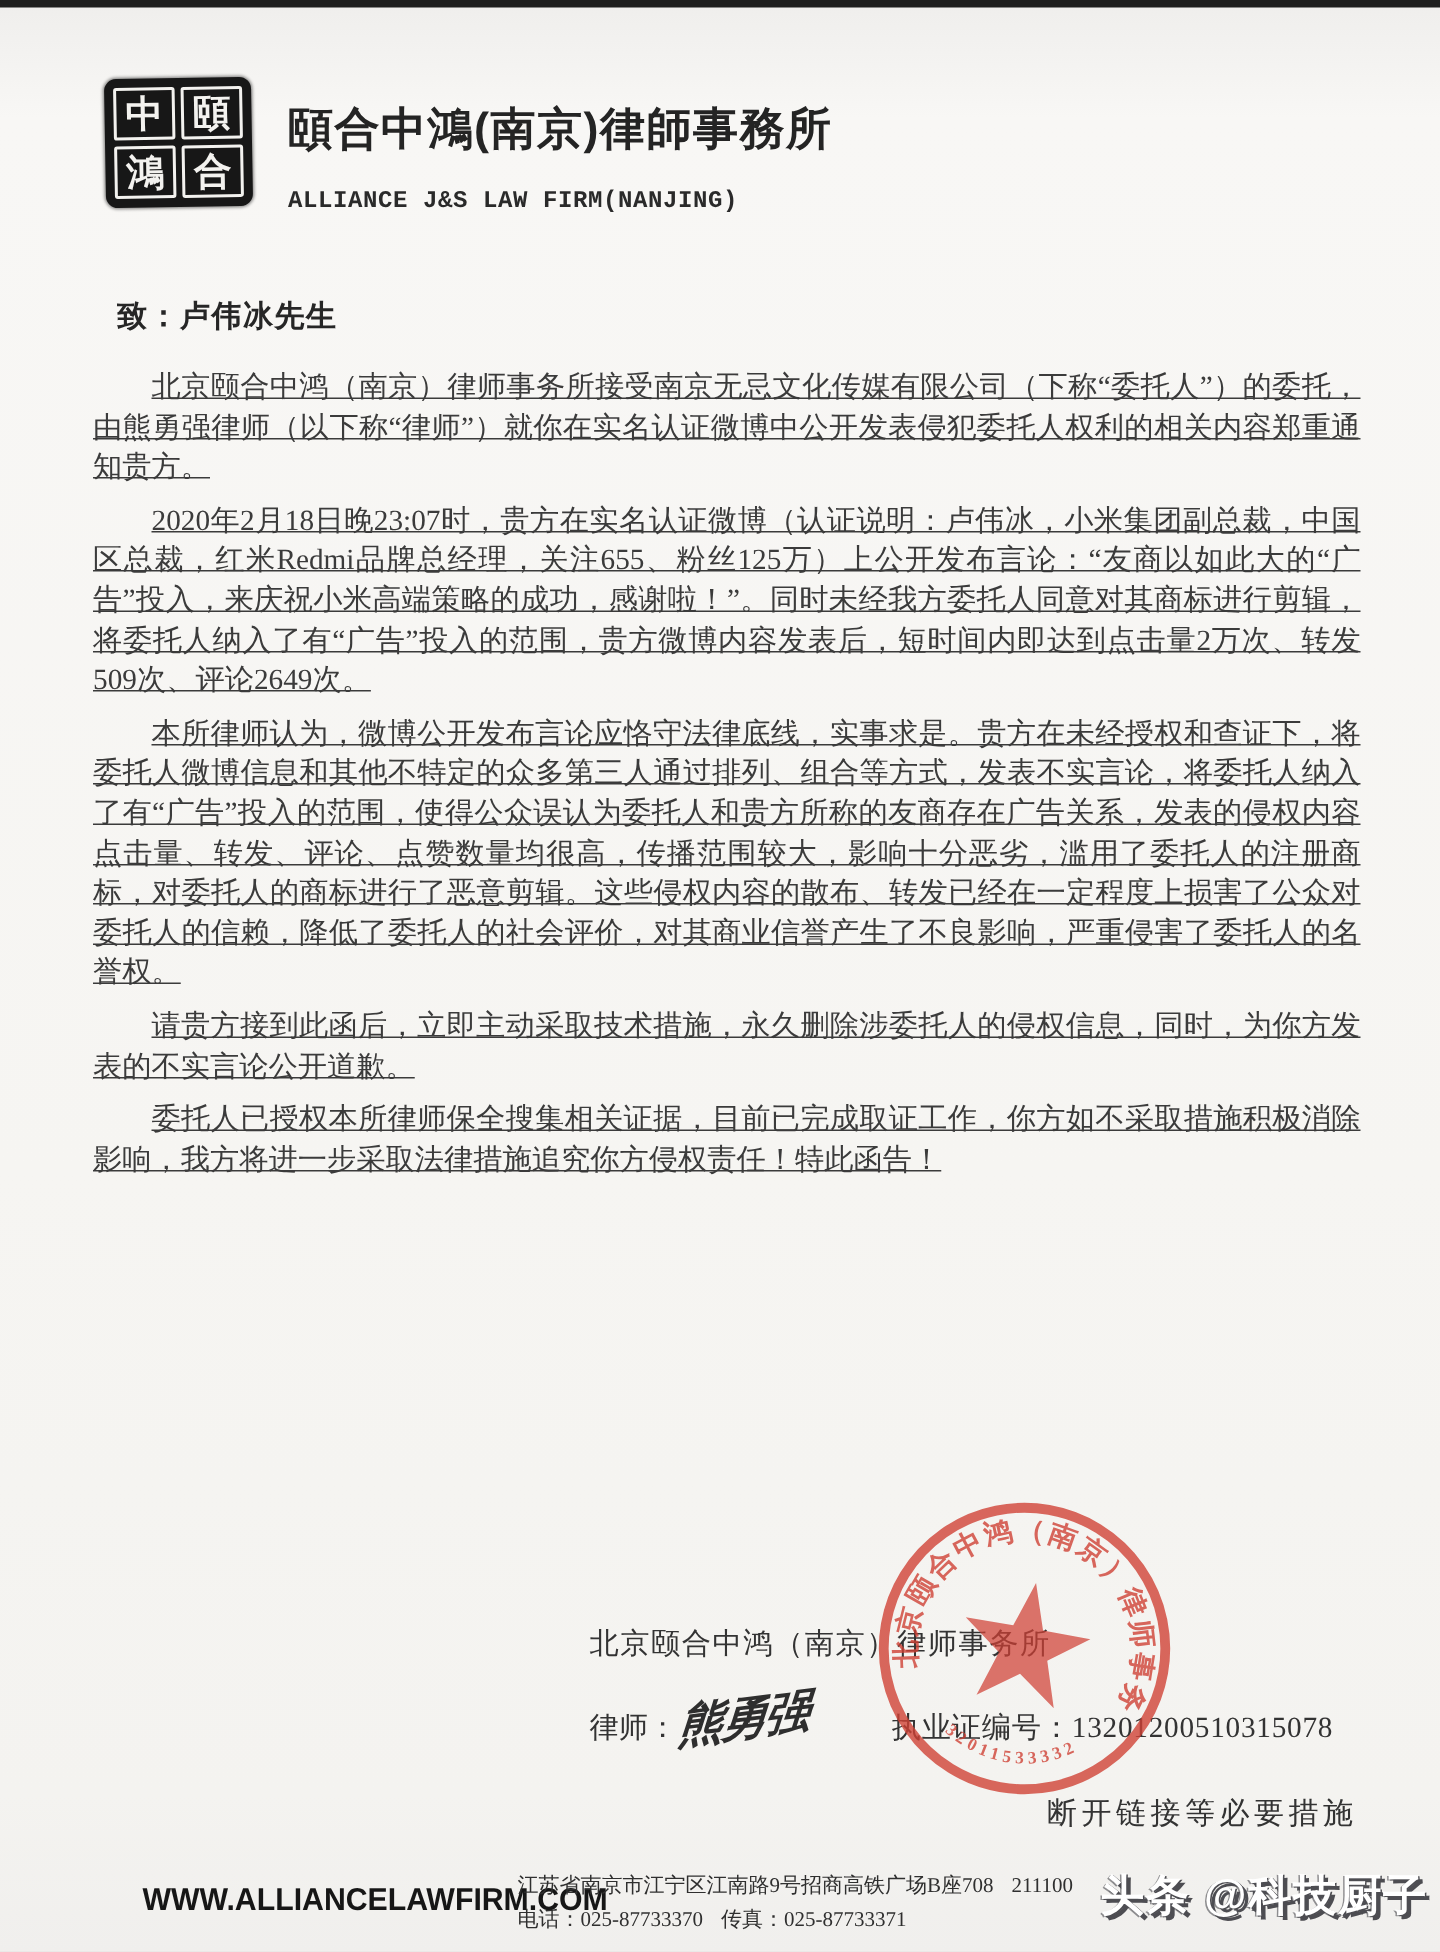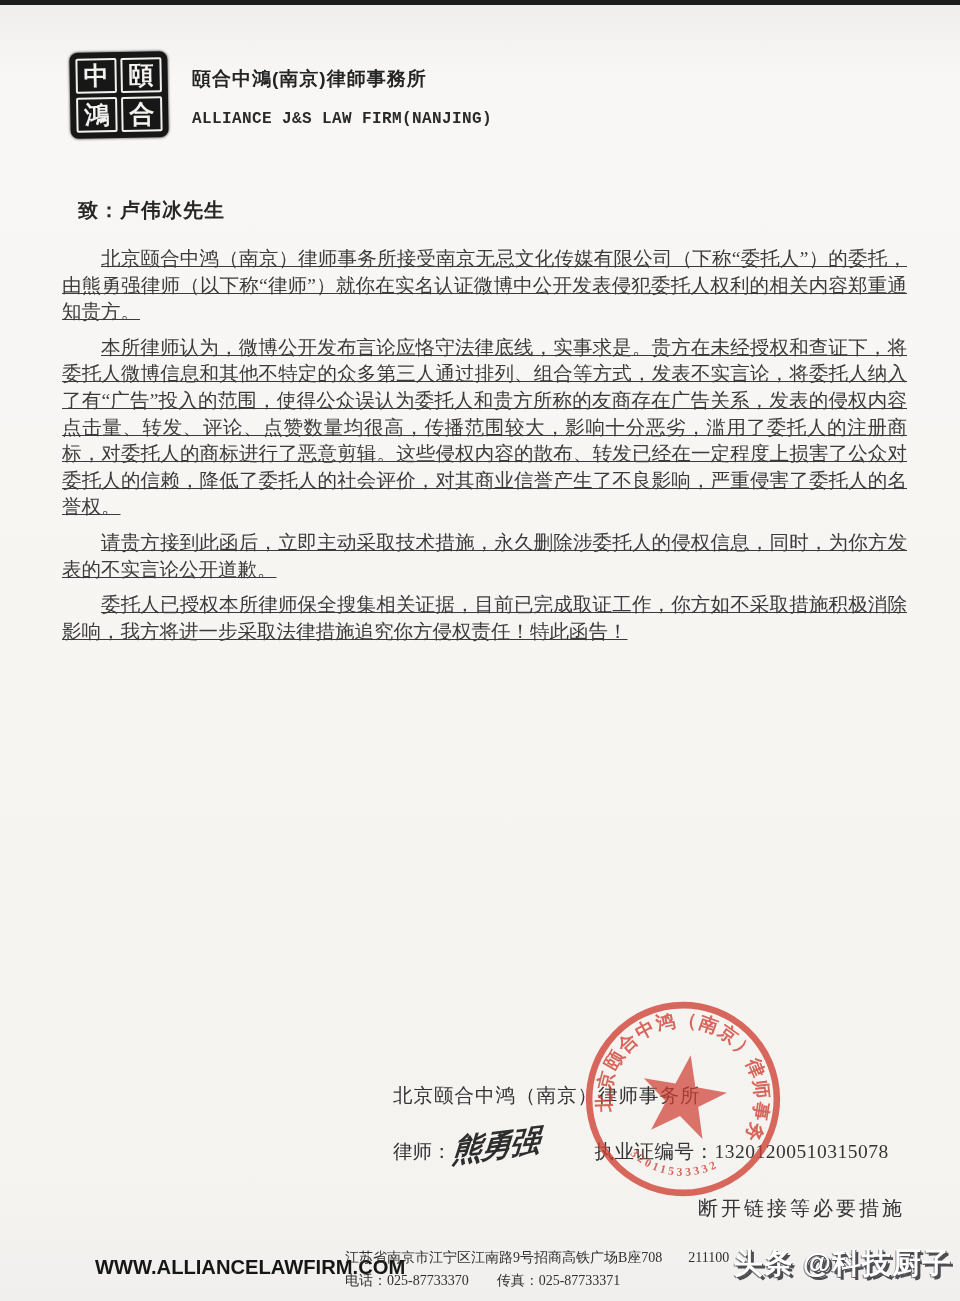--- a/index.html
+++ b/index.html
@@ -21,21 +21,21 @@
     width:98px; height:86px; background:#171717; border-radius:8px;
     display:grid; grid-template-columns:1fr 1fr; grid-template-rows:1fr 1fr; gap:4px;
     padding:6px; box-shadow:0 0 2px 1px rgba(20,20,20,.45);
     transform: rotate(-1deg);
   }
   .seal-cell {
     color:#f3f2ef; background:#171717; display:flex; align-items:center; justify-content:center;
     font-size:25px; font-weight:bold; border:2px solid #f3f2ef; border-radius:2px; overflow:hidden;
   }
   .firm-names { margin-left:24px; padding-top:14px; }
-  .firm-cn { font-size:19px; font-weight:bold; color:#242424; letter-spacing:1px; font-family:"Liberation Sans","DejaVu Sans",sans-serif; }
+  .firm-cn { font-size:30px; font-weight:bold; color:#242424; letter-spacing:1px; font-family:"Liberation Sans","DejaVu Sans",sans-serif; }
   .firm-en { font-size:16px; font-weight:bold; color:#2a2a2a; letter-spacing:0.4px; margin-top:18px; font-family:Liberation Mono, monospace; }
 
   .doc-title {
     position:absolute; top:131px; left:0; width:100%;
     text-align:center; font-size:28px; font-weight:500; color:#4a4a4a;
     letter-spacing:0.85em; text-indent:0.85em;
   }
   .recipient {
     position:absolute; top:197px; left:78px;
     font-size:20px; font-weight:bold; color:#262626; letter-spacing:1px;
@@ -64,22 +64,22 @@
 
   .stamp { position:absolute; left:572px; top:988px; width:222px; height:222px; transform:rotate(10deg); opacity:0.88; }
 
   
   .page-footer { position:absolute; left:0; top:1242px; width:960px; height:59px; }
   .website {
     position:absolute; left:95px; top:13px; font-size:21px; font-weight:bold; color:#161616;
     font-family:"Liberation Sans","DejaVu Sans",sans-serif; letter-spacing:0px; transform:scaleX(0.96); transform-origin:left;
   }
   .contact { position:absolute; left:345px; top:4px; font-size:14px; color:#2f2f2f; line-height:23px; }
-  .postcode { margin-left:26px; }
-  .fax { margin-left:28px; }
+  .postcode { margin-left:12px; }
+  .fax { margin-left:12px; }
   .watermark {
     position:absolute; right:8px; top:2px; font-size:29px; font-weight:bold; color:#ffffff;
     font-family:"Liberation Sans","DejaVu Sans",sans-serif;
     text-shadow: 3px 3px 0 #4d4d52, 1px 1px 0 #4d4d52, -1px 1px 0 rgba(77,77,82,.6);
     letter-spacing:1px;
   }
 </style>
 </head>
 <body>
 
@@ -97,20 +97,21 @@
       <div class="firm-cn">頤合中鴻(南京)律師事務所</div>
       <div class="firm-en">ALLIANCE J&amp;S LAW FIRM(NANJING)</div>
     </div>
   </header>
 
 
   <div class="recipient">致：卢伟冰先生</div>
 
   <main class="letter-body">
     <p>北京颐合中鸿（南京）律师事务所接受南京无忌文化传媒有限公司（下称“委托人”）的委托，由熊勇强律师（以下称“律师”）就你在实名认证微博中公开发表侵犯委托人权利的相关内容郑重通知贵方。</p>
+    <p>2020年2月18日晚23:07时，贵方在实名认证微博（认证说明：卢伟冰，小米集团副总裁，中国区总裁，红米Redmi品牌总经理，关注655、粉丝125万）上公开发布言论：“友商以如此大的“广告”投入，来庆祝小米高端策略的成功，感谢啦！”。同时未经我方委托人同意对其商标进行剪辑，将委托人纳入了有“广告”投入的范围，贵方微博内容发表后，短时间内即达到点击量2万次、转发509次、评论2649次。</p>
     <p>本所律师认为，微博公开发布言论应恪守法律底线，实事求是。贵方在未经授权和查证下，将委托人微博信息和其他不特定的众多第三人通过排列、组合等方式，发表不实言论，将委托人纳入了有“广告”投入的范围，使得公众误认为委托人和贵方所称的友商存在广告关系，发表的侵权内容点击量、转发、评论、点赞数量均很高，传播范围较大，影响十分恶劣，滥用了委托人的注册商标，对委托人的商标进行了恶意剪辑。这些侵权内容的散布、转发已经在一定程度上损害了公众对委托人的信赖，降低了委托人的社会评价，对其商业信誉产生了不良影响，严重侵害了委托人的名誉权。</p>
     <p>请贵方接到此函后，立即主动采取技术措施，永久删除涉委托人的侵权信息，同时，为你方发表的不实言论公开道歉。</p>
     <p>委托人已授权本所律师保全搜集相关证据，目前已完成取证工作，你方如不采取措施积极消除影响，我方将进一步采取法律措施追究你方侵权责任！特此函告！</p>
   </main>
 
   <div class="sign-block">
     <div class="sign-firm">北京颐合中鸿（南京）律师事务所</div>
     <div class="sign-line">
       <span>律师：</span>
       <span class="handwriting">熊勇强</span>

